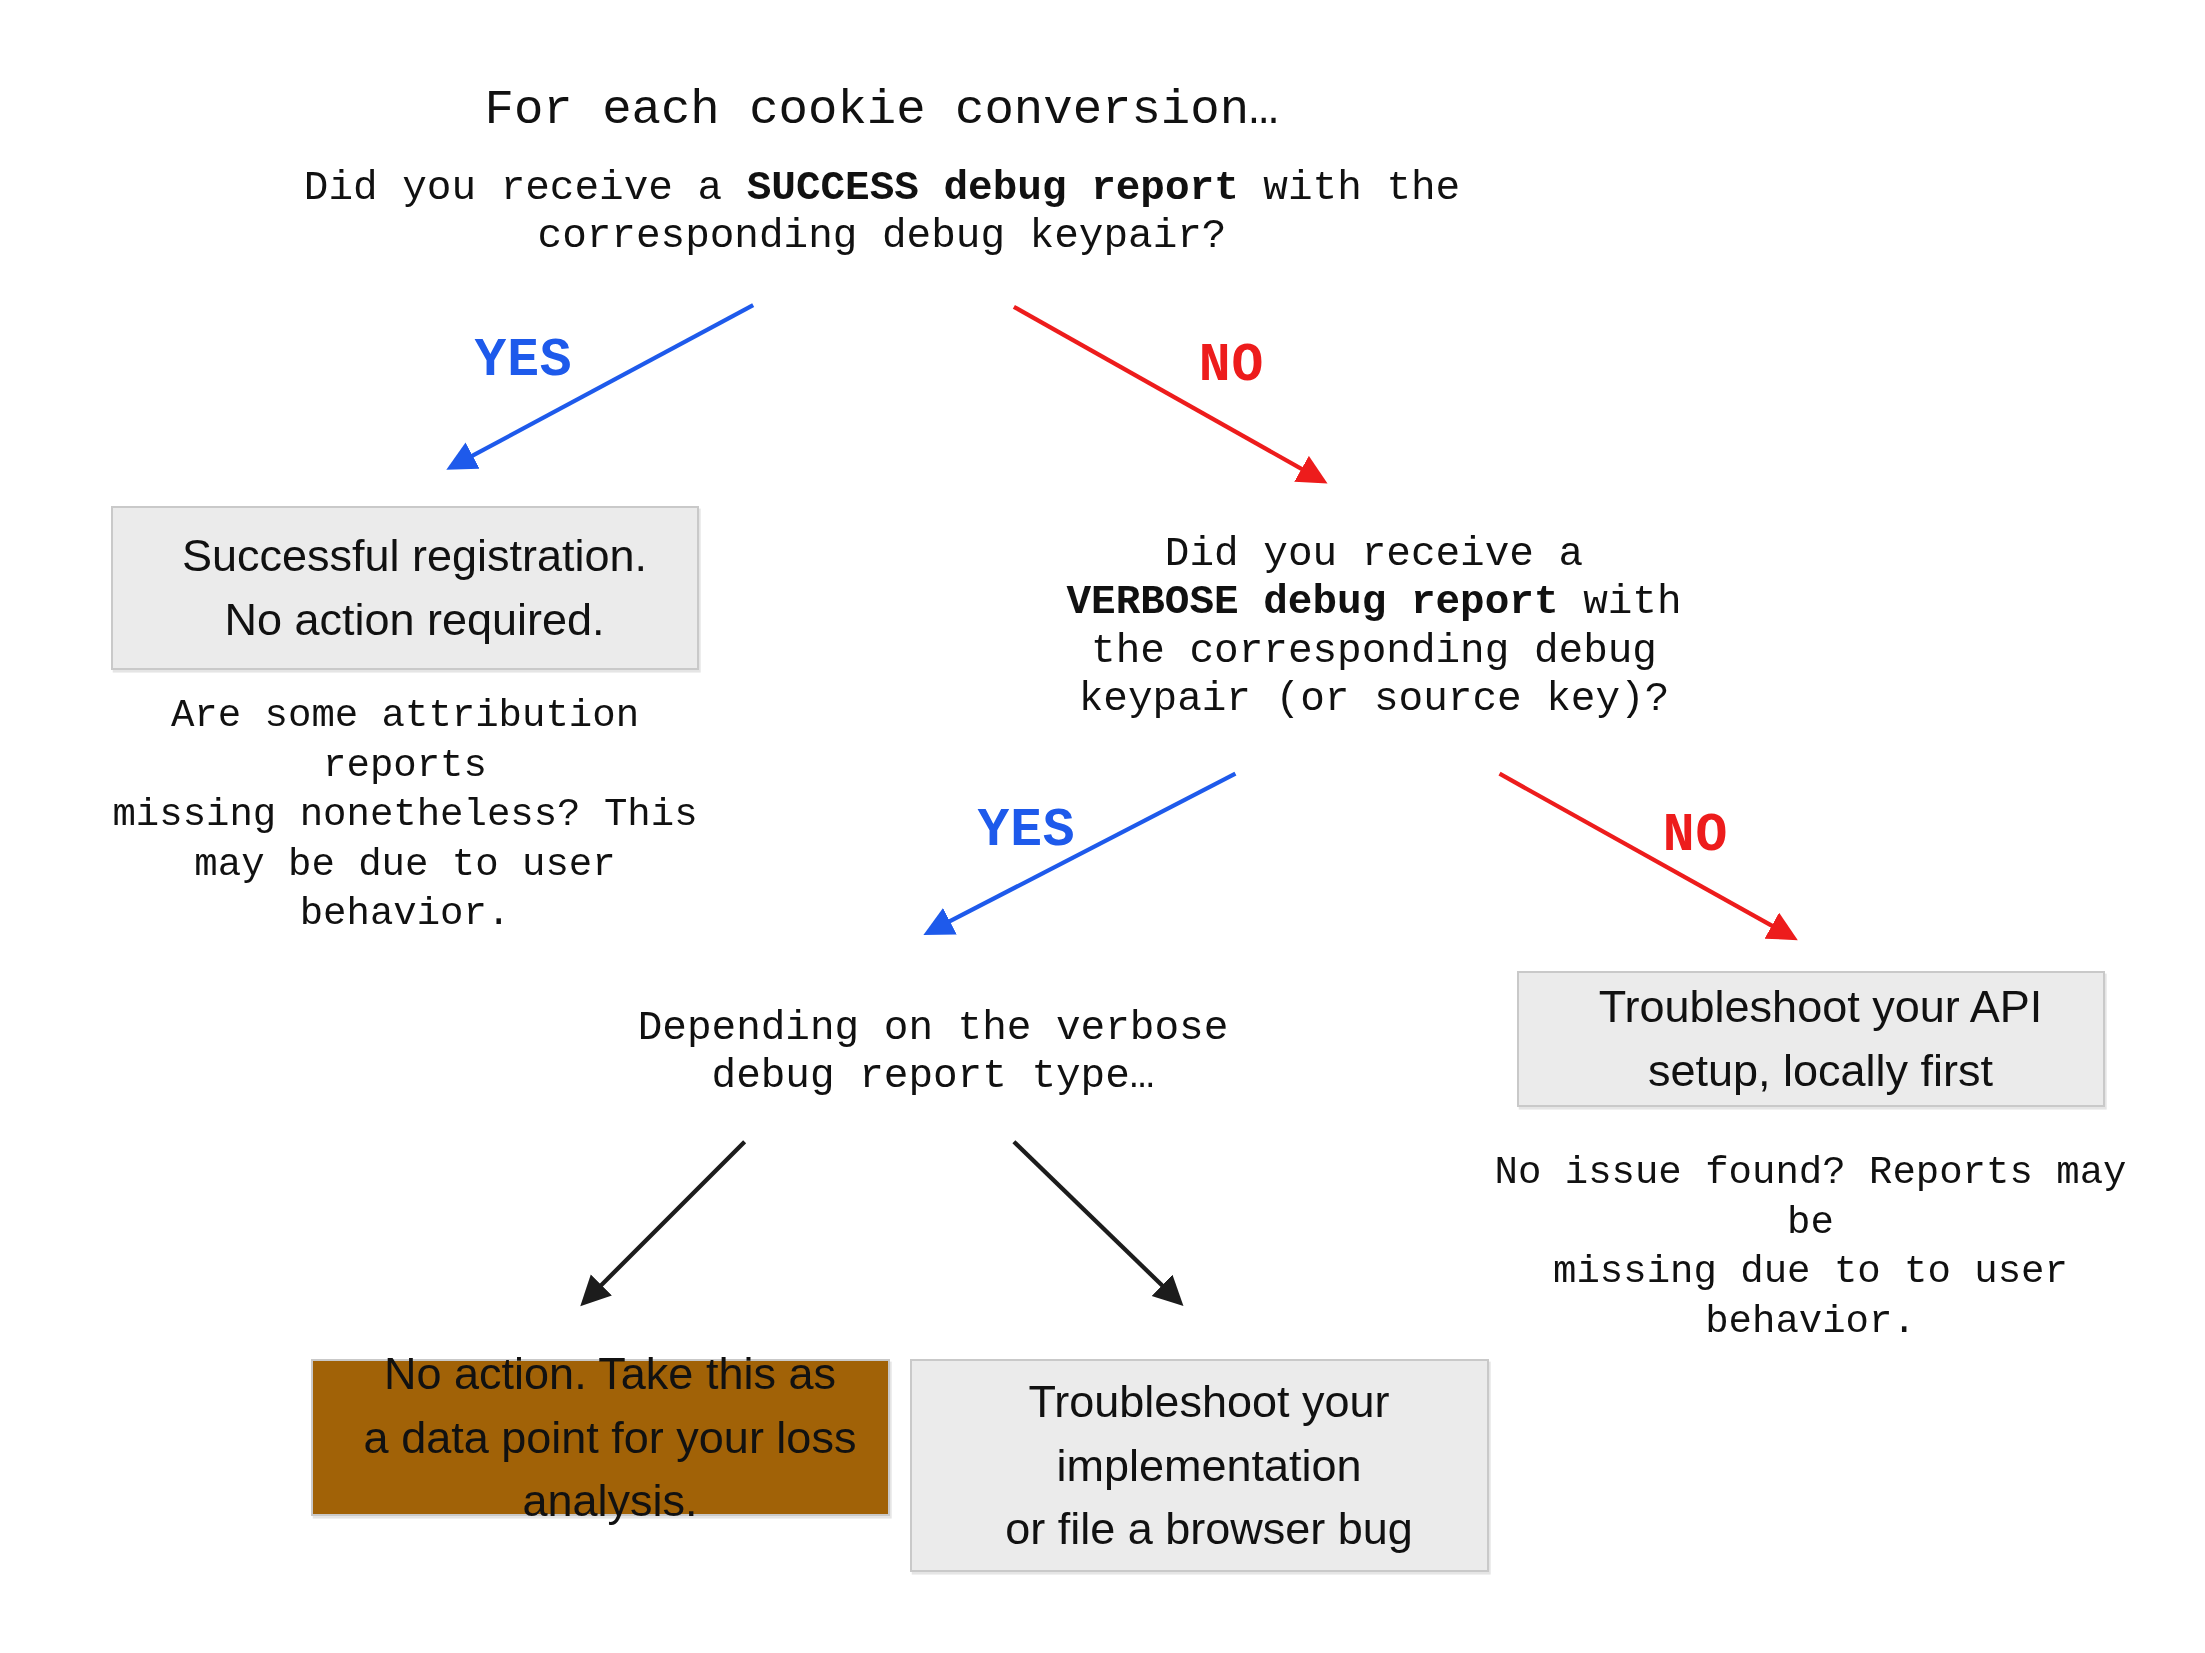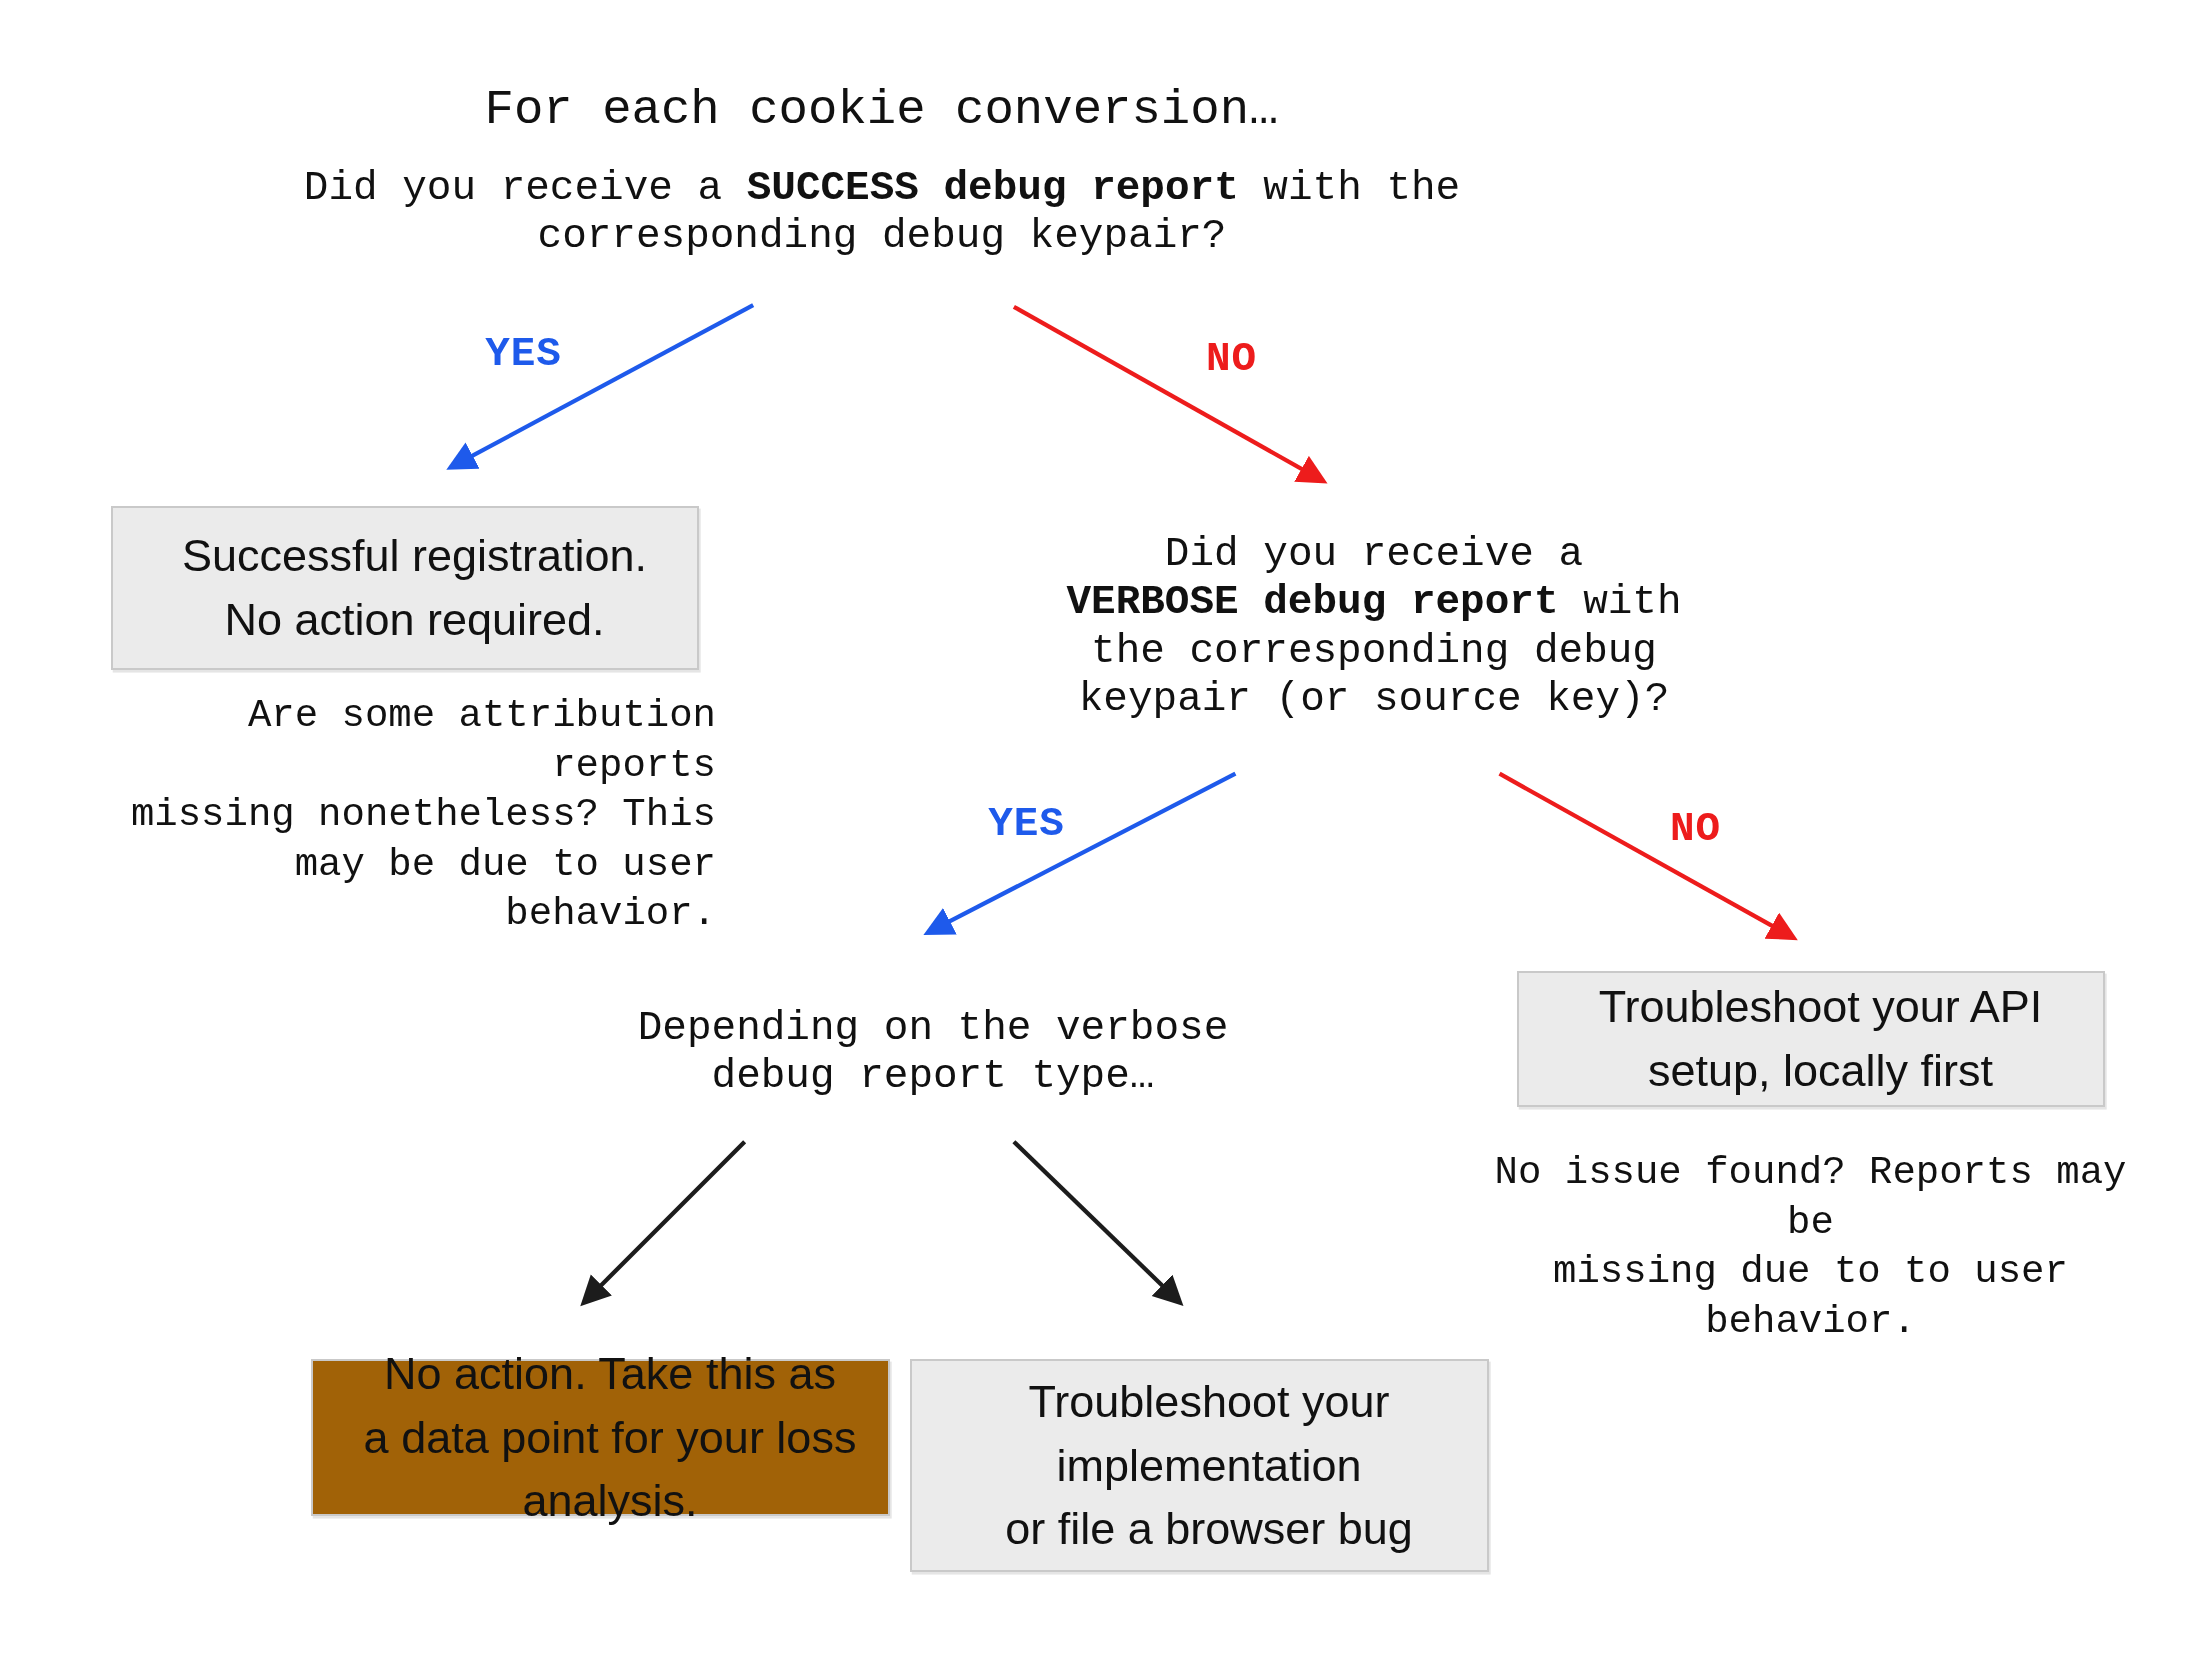--- a/index.html
+++ b/index.html
@@ -25,21 +25,21 @@
     line-height: 1.2;
   }
   .question {
     font-size: 41px;
     line-height: 1.18;
   }
   .question .q-line { display: block; }
   .bold { font-weight: bold; }
 
   .edge-label {
-    font-size: 41px;
+    font-size: 53px;
     font-weight: bold;
     letter-spacing: 0.9px;
   }
 
   .node-box {
     background: #ebebeb;
     border: 2.6px solid #c9c9c9;
     box-shadow: 1.7px 2.6px 0 rgba(0,0,0,0.10);
     display: flex;
     align-items: center;
@@ -97,21 +97,21 @@
     <span class="q-line"><span>Did you receive a </span><span class="bold">SUCCESS debug report</span><span> with the</span></span>
     <span class="q-line">corresponding debug keypair?</span>
   </div>
 
   <div class="abs edge-label center-text" style="left: 447px; top: 331px; width: 153px; color: rgb(30, 90, 235);">YES</div>
   <div class="abs edge-label center-text" style="left: 1155px; top: 336px; width: 153px; color: rgb(237, 28, 28);">NO</div>
 
   <div class="abs node-box pre" style="left: 111px; top: 506px; width: 588px; height: 164px; background: rgb(235, 235, 235); border-color: rgb(201, 201, 201);">Successful registration.
 No action required.</div>
 
-  <div class="abs note center-text pre" style="left:94px; top:692px; width:622px;text-align:right;">Are some attribution reports
+  <div class="abs note center-text pre" style="left:94px; top:692px; width:622px;">Are some attribution reports
 missing nonetheless? This
 may be due to user behavior.</div>
 
   <div class="abs question center-text" style="left:1016px; top:530px; width:716px;">
     <span class="q-line">Did you receive a</span>
     <span class="q-line"><span class="bold">VERBOSE debug report</span><span> with</span></span>
     <span class="q-line">the corresponding debug</span>
     <span class="q-line">keypair (or source key)?</span>
   </div>
 

